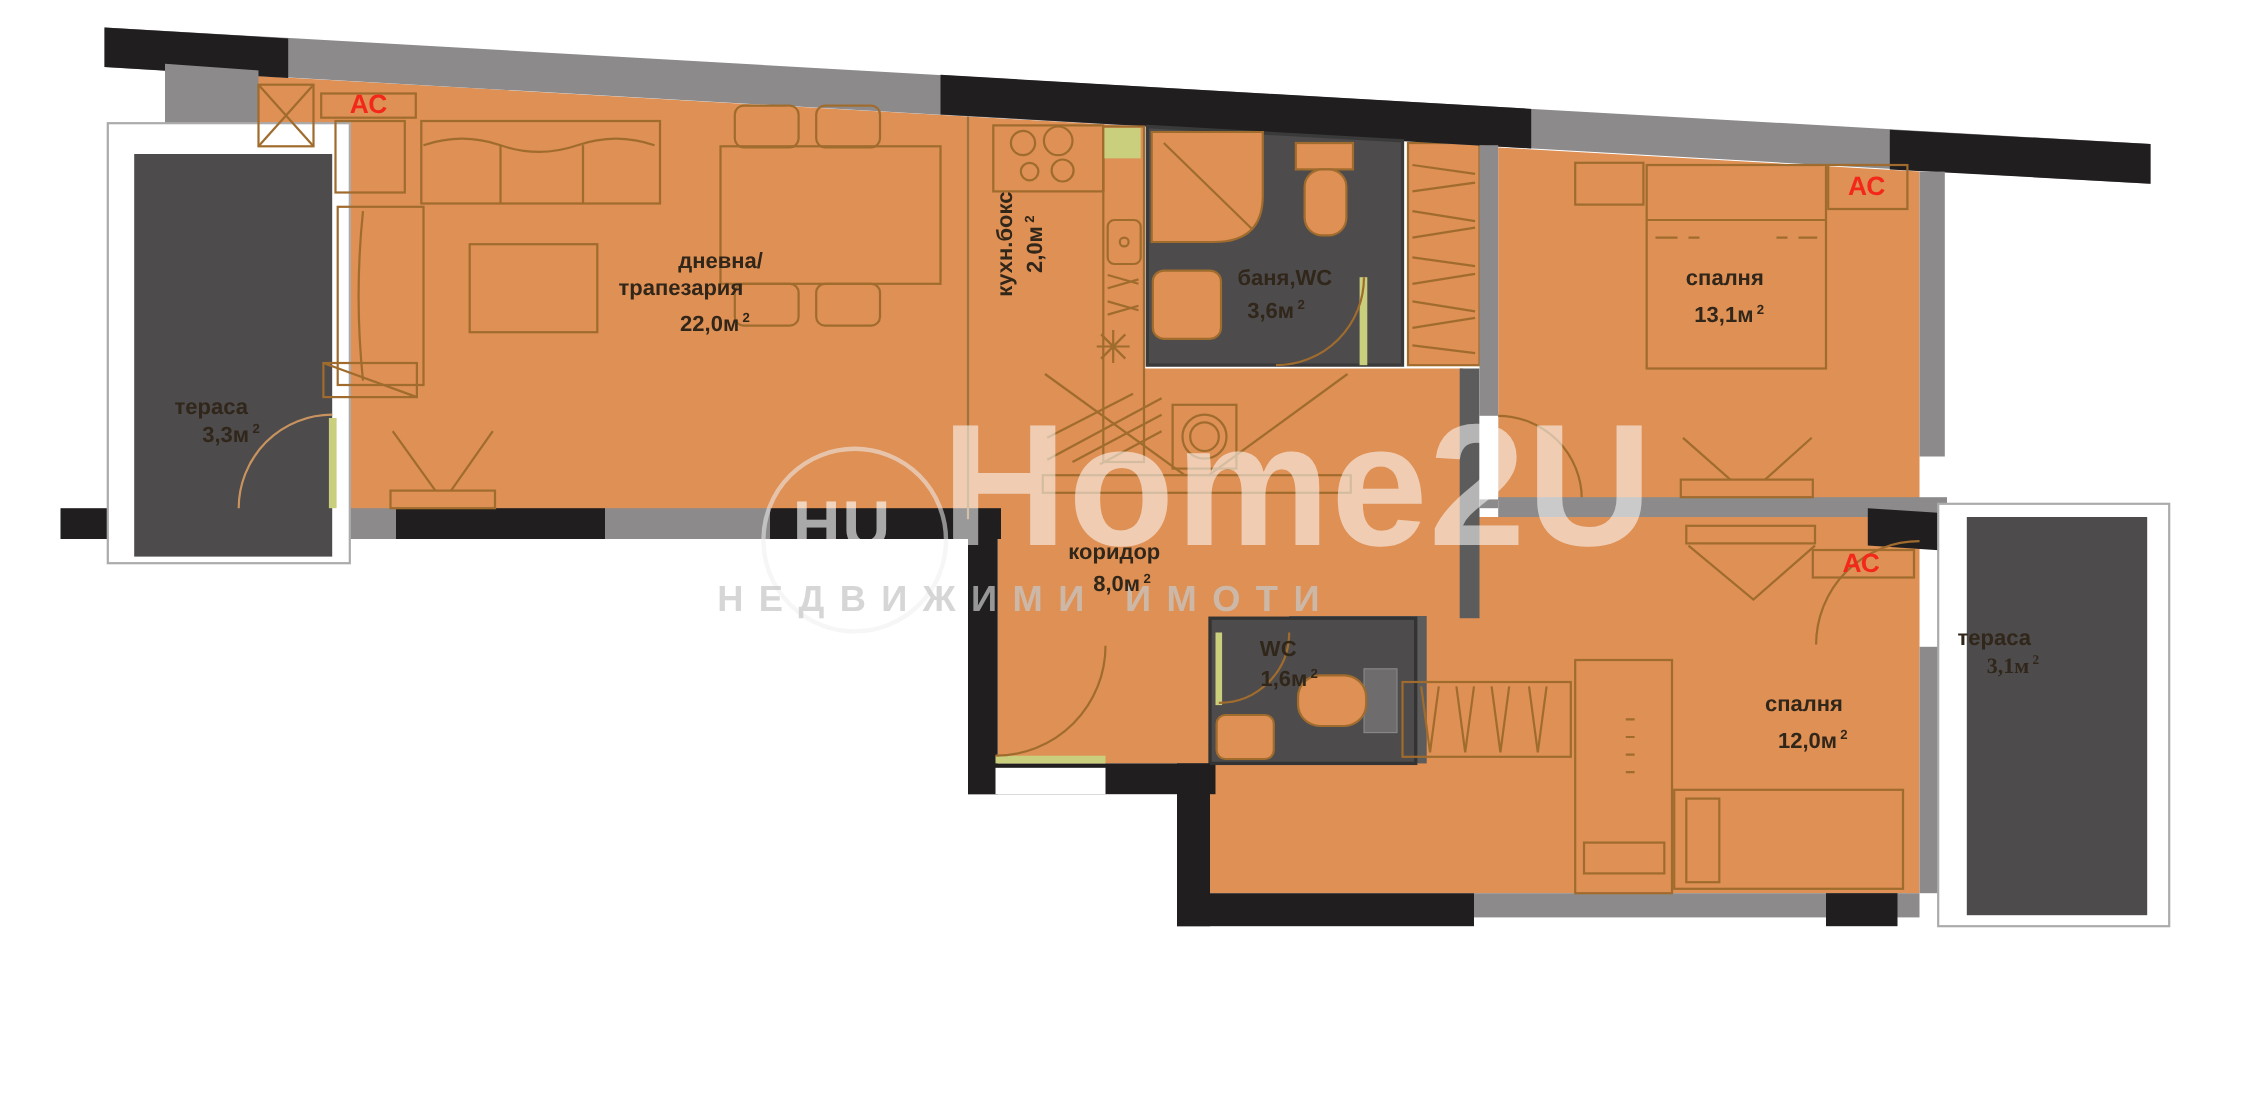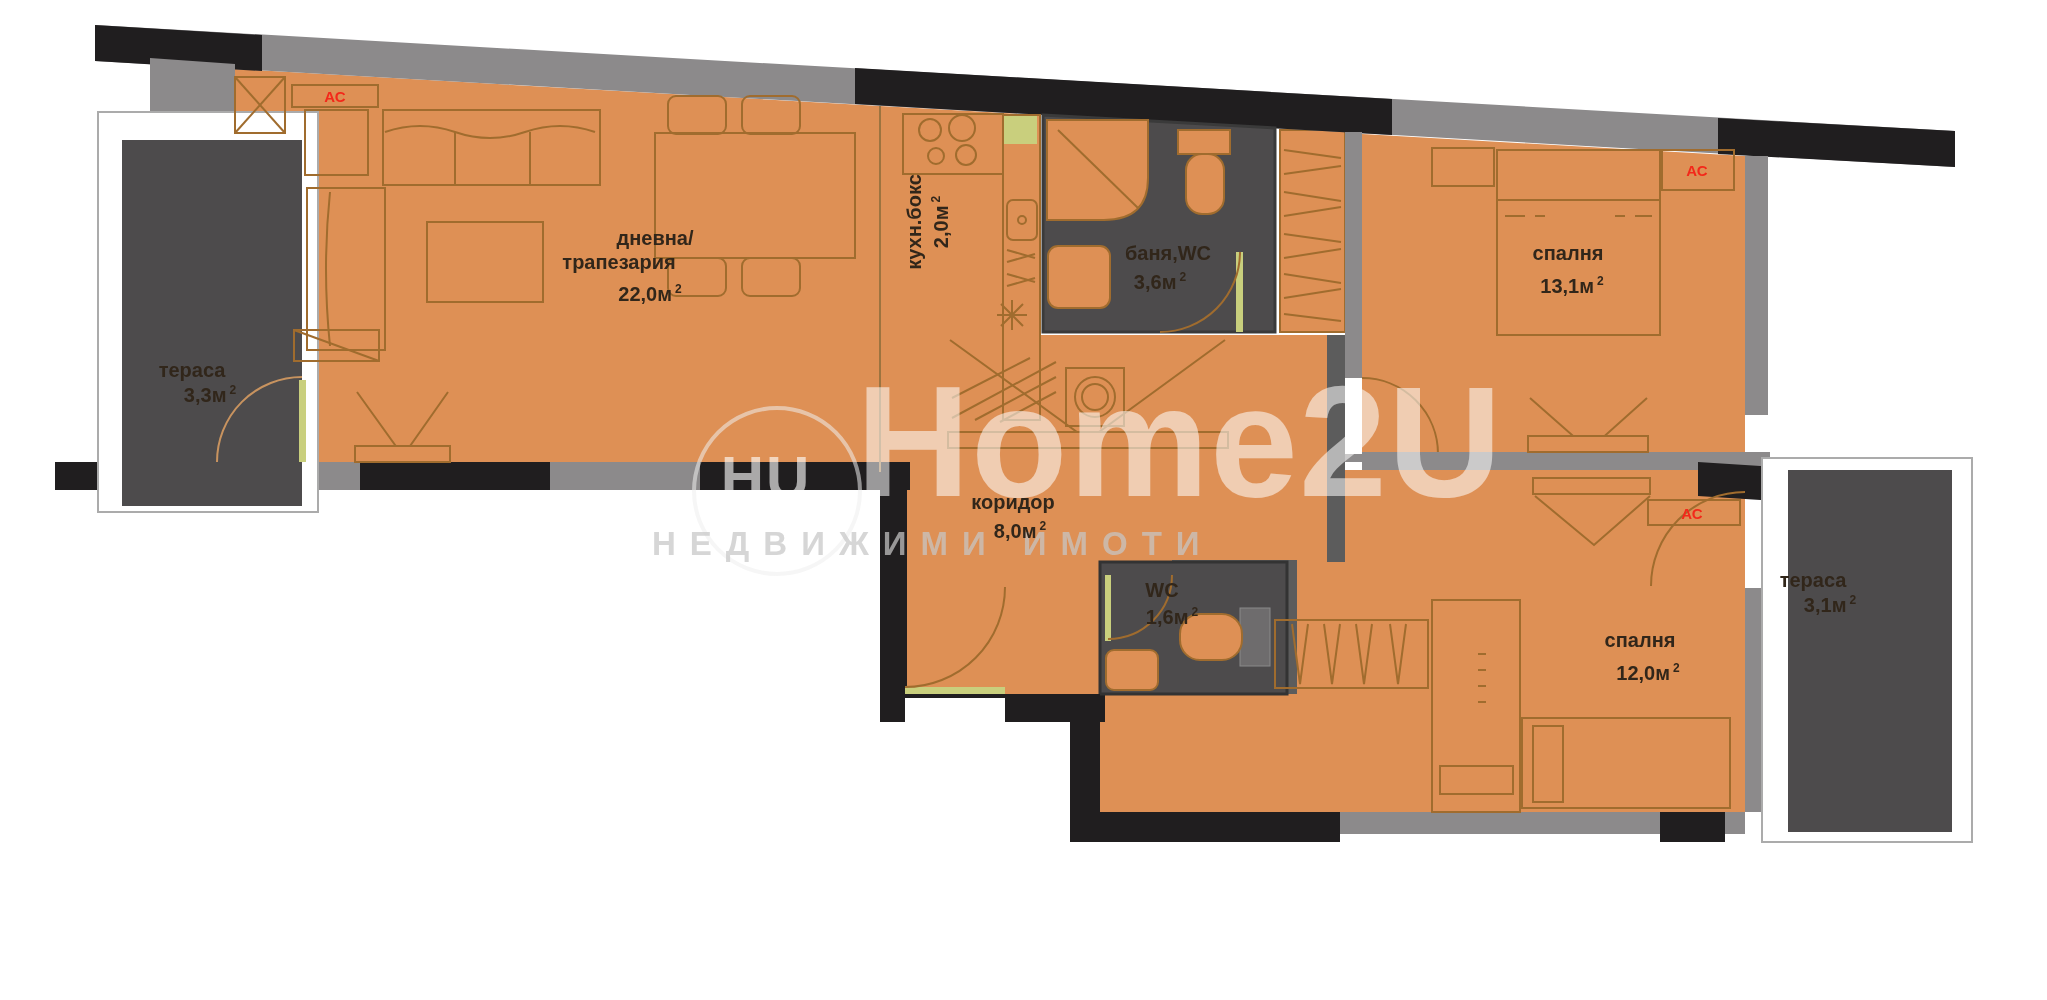--- a/index.html
+++ b/index.html
@@ -13,21 +13,21 @@
   .dk{fill:#4D4B4C;}        
   .fn{fill:none;stroke:#A06C2E;stroke-width:2;}            
   .fo{fill:#DE9055;stroke:#A06C2E;stroke-width:2;}         
   .gr{fill:#C9CF7D;}        
   .thin{fill:#5C5C5C;}      
   .frame{fill:#FFFFFF;stroke:#ABABAB;stroke-width:2;}
   
   .lbl{position:absolute;transform:translateX(-50%);font-weight:700;font-size:20px;
        color:#31261A;white-space:nowrap;line-height:1;}
   .lbl sup{font-size:12px;margin-left:3px;}
-  .ac{position:absolute;transform:translate(-50%,-50%);font-weight:700;font-size:15px;
+  .ac{position:absolute;transform:translate(-50%,-50%);font-weight:700;font-size:24px;
       color:#F3281A;white-space:nowrap;line-height:1;}
   .kitchen-rot{position:absolute;left:928px;top:222px;transform:translate(-50%,-50%) rotate(-90deg);
       text-align:center;font-weight:700;font-size:20px;color:#31261A;white-space:nowrap;line-height:1.35;}
   .kitchen-rot sup{font-size:12px;margin-left:3px;}
   
   .apt-box{position:absolute;left:595px;top:352px;width:158px;border:2px solid #DD6F4D;background:#fff;}
   .apt-title{font-weight:700;font-size:17px;color:#2B2B2B;text-align:center;padding:7px 2px 6px;border-bottom:2px solid #DD6F4D;}
   .apt-area{font-weight:700;font-size:17px;color:#2B2B2B;text-align:center;padding:5px 2px 5px;}
   .apt-area sup{font-size:11px;margin-left:3px;}
   
@@ -284,19 +284,19 @@
   <div class="lbl" style="left:1162px;top:580px;">WC</div>
   <div class="lbl" style="left:1172px;top:606px;"><span>1,6м</span><sup>2</sup></div>
 
   <div class="lbl" style="left:1640px;top:630px;">спалня</div>
   <div class="lbl" style="left:1648px;top:662px;"><span>12,0м</span><sup>2</sup></div>
 
   <div class="lbl" style="left:192px;top:360px;">тераса</div>
   <div class="lbl" style="left:210px;top:384px;"><span>3,3м</span><sup>2</sup></div>
 
   <div class="lbl" style="left:1813px;top:570px;">тераса</div>
-  <div class="lbl" style="left:1830px;top:594px;"><span>3,1м</span><sup>2</sup></div>
+  <div class="lbl" style="left:1830px;top:594px;font-family:Liberation Serif, serif;"><span>3,1м</span><sup>2</sup></div>
 
   <div class="ac" style="left:335px;top:96px;">АС</div>
   <div class="ac" style="left:1697px;top:170px;">АС</div>
   <div class="ac" style="left:1692px;top:513px;">АС</div>
 
 </div>
 
 </body></html>

